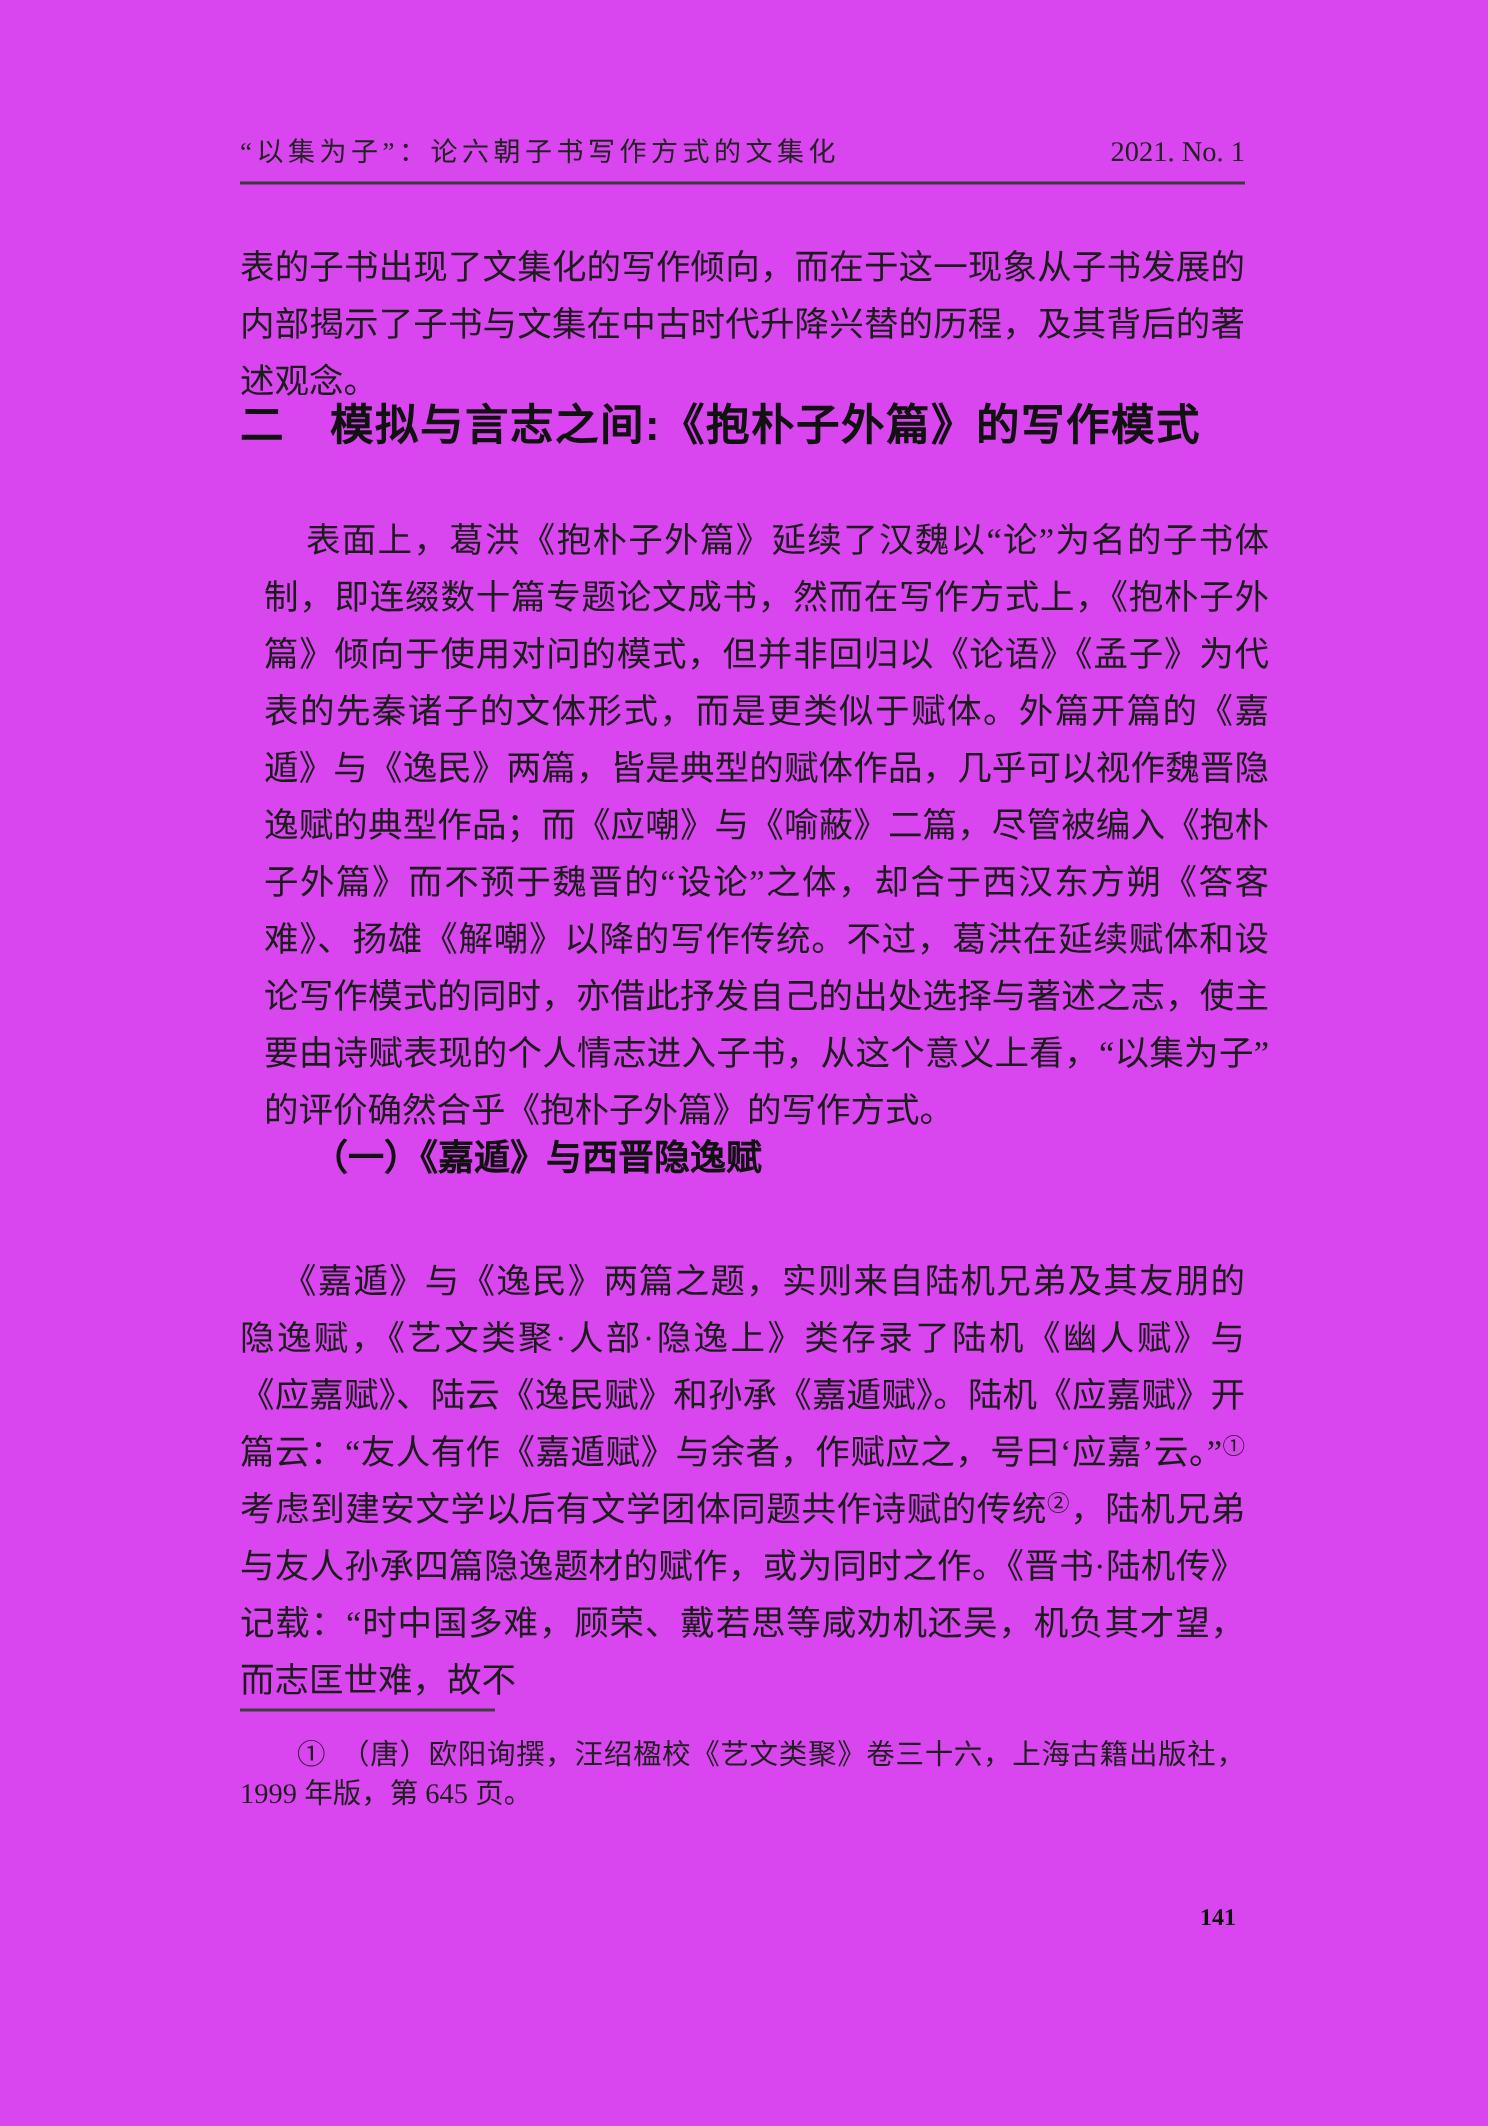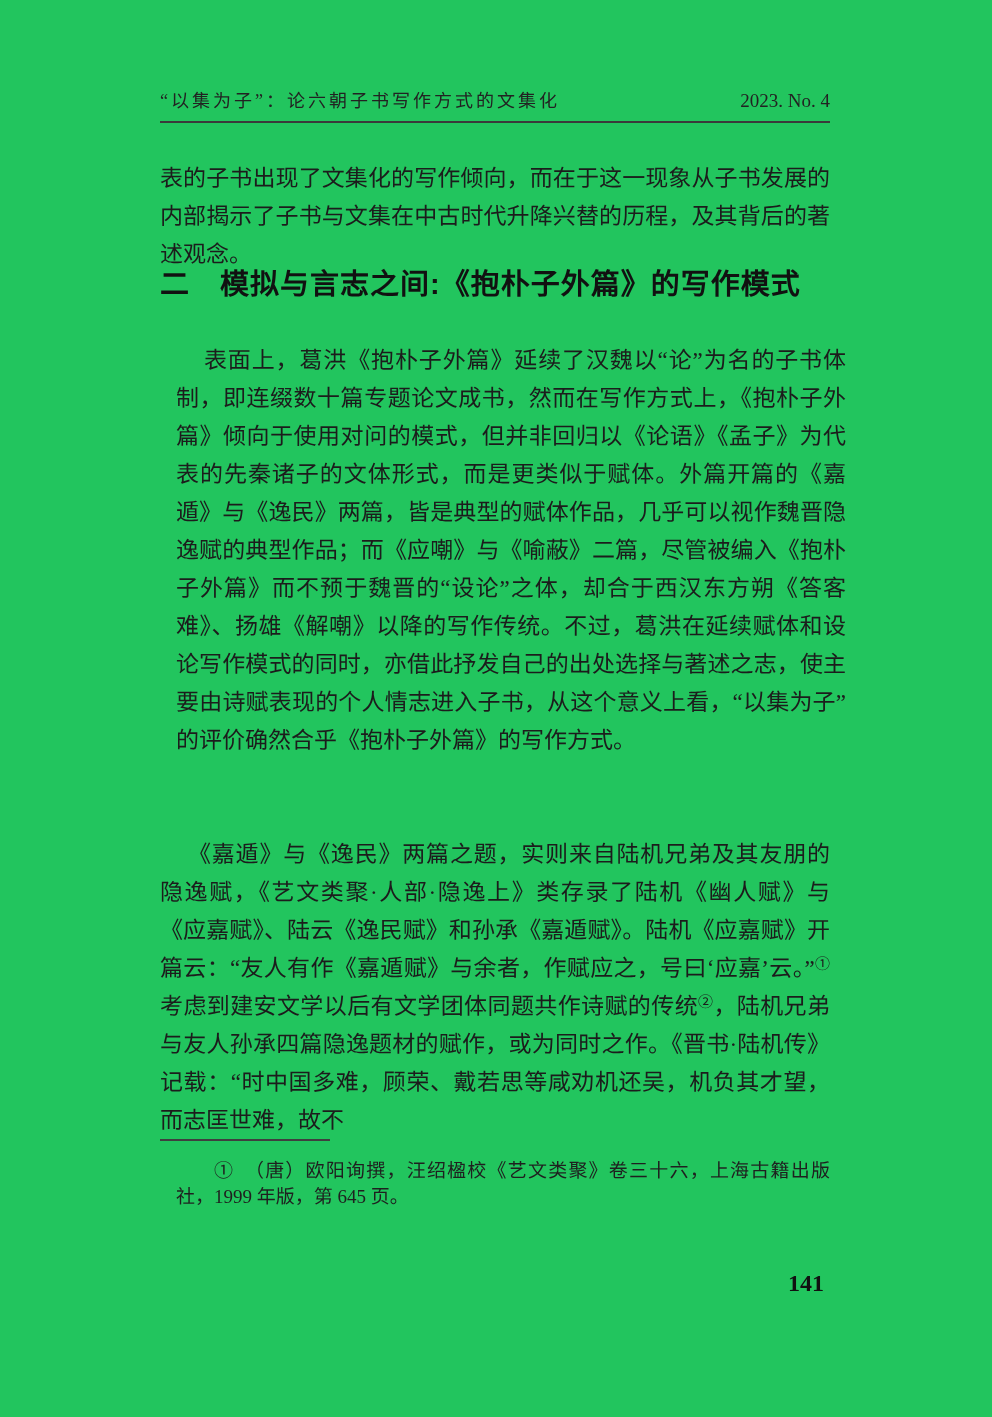--- a/index.html
+++ b/index.html
@@ -1,21 +1,21 @@
 <!DOCTYPE html>
 <html lang="zh-CN"><head>
 <meta charset="utf-8">
 <style>
   * { margin: 0; padding: 0; box-sizing: border-box; }
   html, body { background: #ffffff; }
   .page {
     position: relative;
     width: 992px;
     height: 1417px;
-    background: #22c55e;
+    background: #d946ef;
     overflow: hidden;
     font-family: "Liberation Serif", "DejaVu Serif", serif;
     color: #1c1c1c;
   }
 
   
   .header {
     position: absolute;
     top: 86px;
     left: 160px;
@@ -104,49 +104,50 @@
   .footnotes {
     position: absolute;
     top: 1158px;
     left: 160px;
     width: 670px;
     font-size: 19px;
     line-height: 26px;
     text-align: justify;
     color: #1f1f1f;
   }
-  .footnote-item { text-indent: 38px; margin-left: 16px; }
+  .footnote-item { text-indent: 38px; }
 
   
   .page-number {
     position: absolute;
     top: 1270px;
     right: 168px;
     font-weight: 700;
-    font-size: 24px;
+    font-size: 16px;
     color: #111111;
   }
 </style>
 </head>
 <body>
 
 <div class="page">
 
   <div class="header">
     <span class="header-title">“以集为子”：论六朝子书写作方式的文集化</span>
-    <span class="header-issue">2023. No. 4</span>
+    <span class="header-issue">2021. No. 1</span>
   </div>
   <div class="header-rule"></div>
 
   <p class="body-para para-continued">表的子书出现了文集化的写作倾向，而在于这一现象从子书发展的内部揭示了子书与文集在中古时代升降兴替的历程，及其背后的著述观念。</p>
 
   <h2 class="section-heading">二　模拟与言志之间:《抱朴子外篇》的写作模式</h2>
 
   <p class="body-para para-1">表面上，葛洪《抱朴子外篇》延续了汉魏以“论”为名的子书体制，即连缀数十篇专题论文成书，然而在写作方式上，《抱朴子外篇》倾向于使用对问的模式，但并非回归以《论语》《孟子》为代表的先秦诸子的文体形式，而是更类似于赋体。外篇开篇的《嘉遁》与《逸民》两篇，皆是典型的赋体作品，几乎可以视作魏晋隐逸赋的典型作品；而《应嘲》与《喻蔽》二篇，尽管被编入《抱朴子外篇》而不预于魏晋的“设论”之体，却合于西汉东方朔《答客难》、扬雄《解嘲》以降的写作传统。不过，葛洪在延续赋体和设论写作模式的同时，亦借此抒发自己的出处选择与著述之志，使主要由诗赋表现的个人情志进入子书，从这个意义上看，“以集为子”的评价确然合乎《抱朴子外篇》的写作方式。</p>
 
+  <h3 class="subsection-heading">（一）《嘉遁》与西晋隐逸赋</h3>
 
   <p class="body-para para-2"><span>《嘉遁》与《逸民》两篇之题，实则来自陆机兄弟及其友朋的隐逸赋，《艺文类聚·人部·隐逸上》类存录了陆机《幽人赋》与《应嘉赋》、陆云《逸民赋》和孙承《嘉遁赋》。陆机《应嘉赋》开篇云：“友人有作《嘉遁赋》与余者，作赋应之，号曰‘应嘉’云。”</span><sup class="note-ref">①</sup><span> 考虑到建安文学以后有文学团体同题共作诗赋的传统</span><sup class="note-ref">②</sup><span>，陆机兄弟与友人孙承四篇隐逸题材的赋作，或为同时之作。《晋书·陆机传》记载：“时中国多难，顾荣、戴若思等咸劝机还吴，机负其才望，而志匡世难，故不</span></p>
 
   <div class="footnote-divider"></div>
 
   <div class="footnotes">
     <p class="footnote-item">①　（唐）欧阳询撰，汪绍楹校《艺文类聚》卷三十六，上海古籍出版社，1999 年版，第 645 页。</p>
   </div>
 
   <div class="page-number">141</div>

